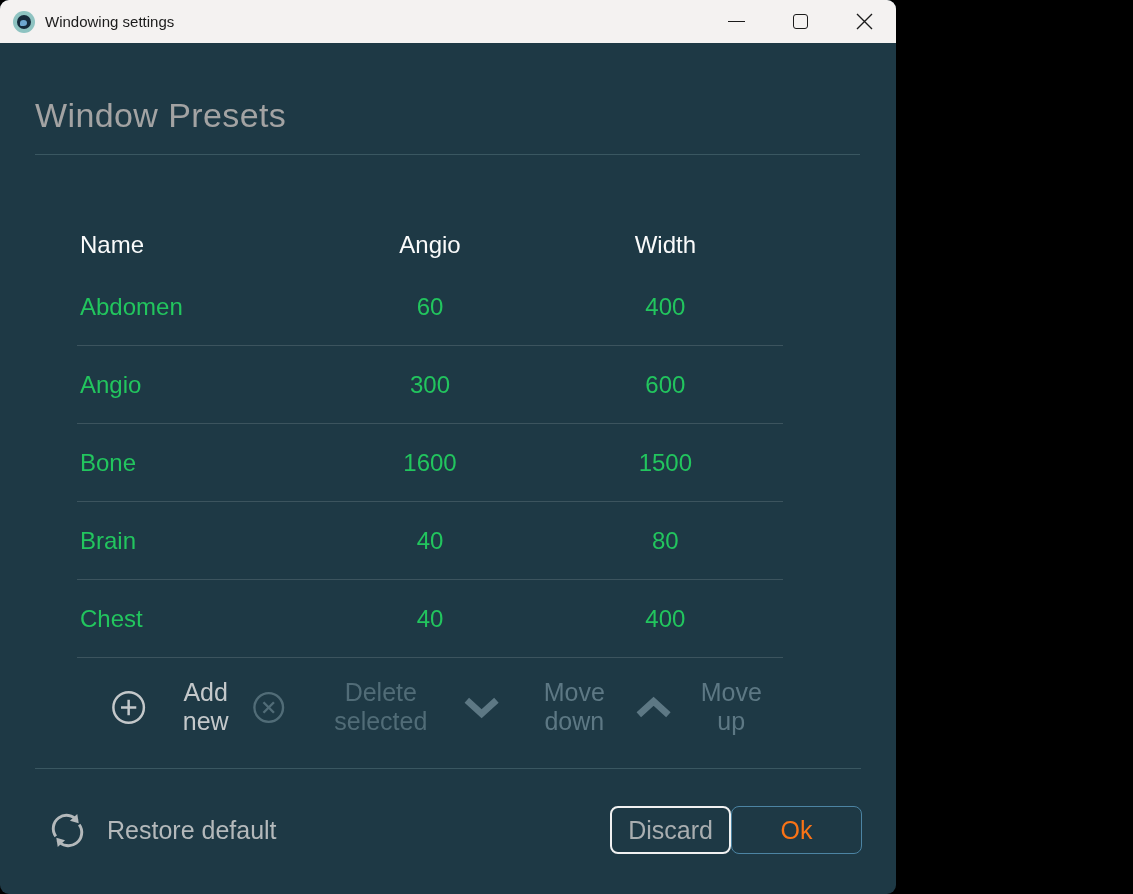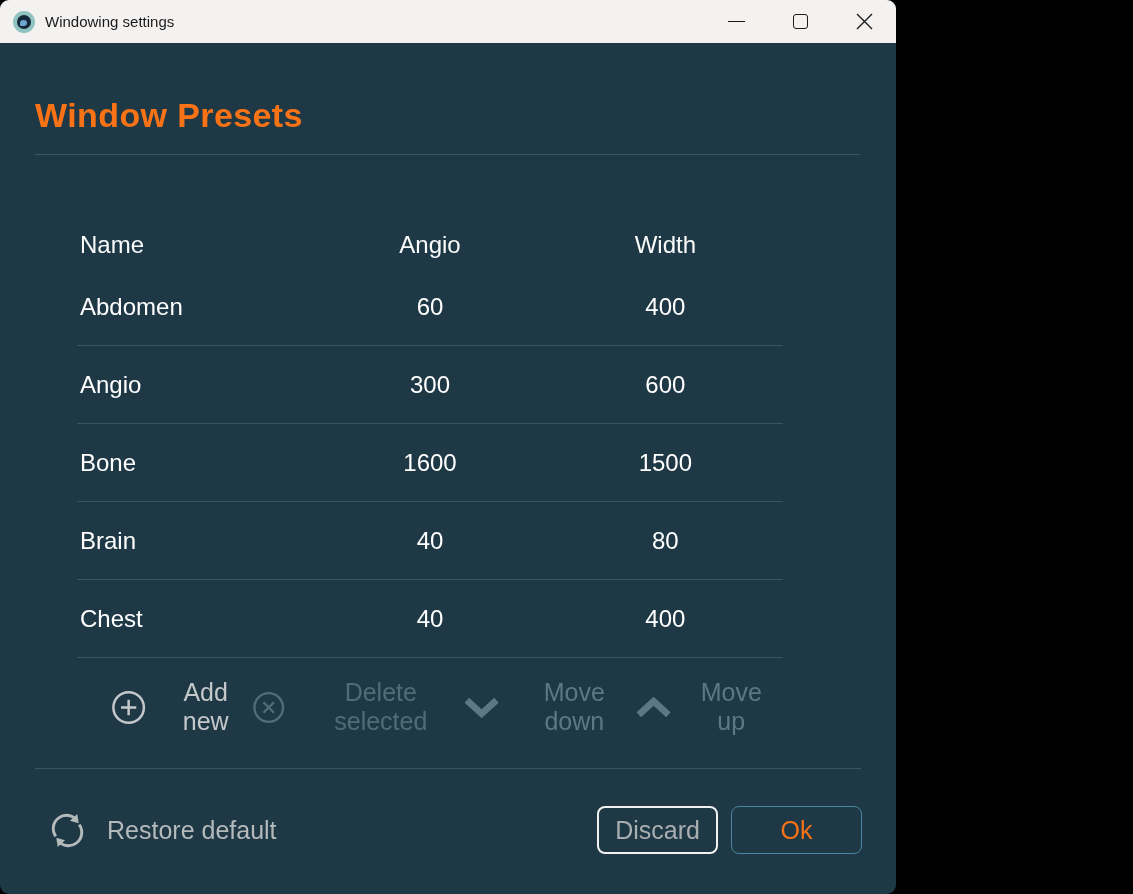--- a/index.html
+++ b/index.html
@@ -44,35 +44,35 @@
     display:flex; align-items:center; justify-content:center;
     background:transparent; border:none; padding:0; cursor:default;
   }
   .min-glyph { width:17px; height:0; border-top:1.4px solid #1b1b1b; }
   .max-glyph { width:15px; height:15px; border:1.4px solid #1b1b1b; border-radius:3px; }
   .ctrl svg { display:block; }
 
   
   .heading {
     margin:51px 0 0 35px;
-    font-size:34px; font-weight:700; letter-spacing:0.4px;
-    color:#f97316; line-height:42px;
+    font-size:34px; font-weight:400; letter-spacing:0.4px;
+    color:#a3a3a3; line-height:42px;
   }
   .h-divider { height:1px; background:#3a5761; margin:18px 36px 0 35px; }
 
   .table { margin:67px 113px 0 77px; }
   .thead {
     display:grid; grid-template-columns:1fr 1fr 1fr;
     height:46px; align-items:center;
     font-size:24px; color:#fafbfb;
   }
   .trow {
     display:grid; grid-template-columns:1fr 1fr 1fr;
     height:78px; align-items:center;
-    font-size:24px; color:#ffffff;
+    font-size:24px; color:#22c55e;
     border-bottom:1px solid #3c545e;
   }
   .cell-name { text-align:left; padding-left:3px; }
   .cell-mid, .cell-right { text-align:center; }
 
   .scrollbar-thumb {
     position:absolute; left:1028px; top:248px;
     width:19px; height:360px;
     border-radius:10px; background:#3d5c6c;
   }
@@ -96,21 +96,21 @@
   .f-divider { height:1px; background:#3a5761; margin:38px 35px 0 35px; }
   .footer {
     display:flex; align-items:center;
     margin-top:37px; padding:0 34px 0 48px;
   }
   .restore {
     display:flex; align-items:center; gap:20px;
     background:transparent; border:none; padding:0;
     font-size:25px; font-family:inherit; color:#b4b9bb; cursor:default;
   }
-  .fbtns { margin-left:auto; display:flex; gap:13px; }
+  .fbtns { margin-left:auto; display:flex; }
   .btn {
     height:48px; border-radius:8px;
     display:flex; align-items:center; justify-content:center;
     background:transparent; font-size:25px; font-family:inherit; cursor:default;
   }
   .btn-discard { width:121px; border:2px solid #f1f1f1; color:#a9aeb0; }
   .btn-ok      { width:131px; border:1.5px solid #4c84a3; color:#f97316; }
 </style>
 </head>
 <body>

